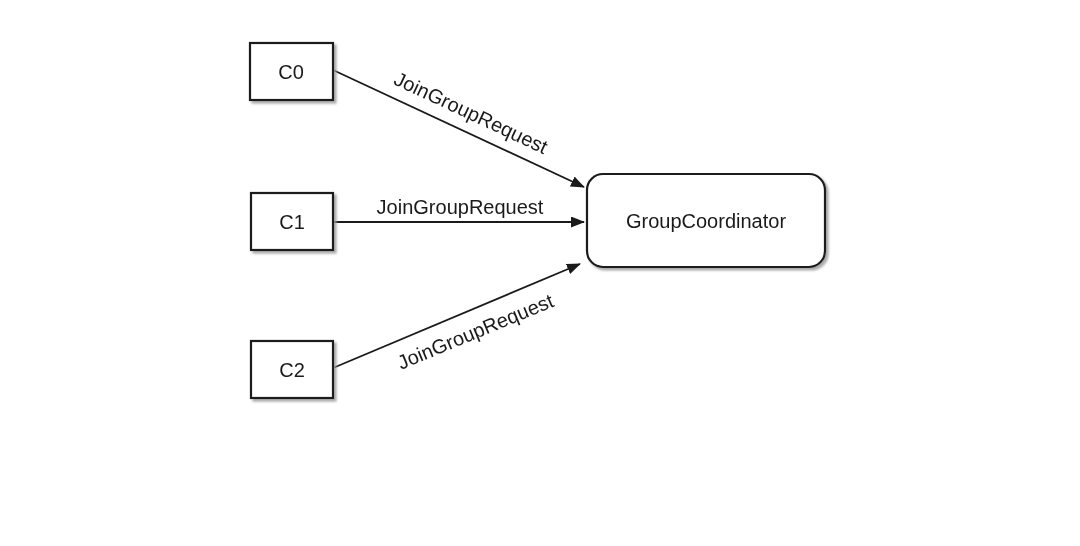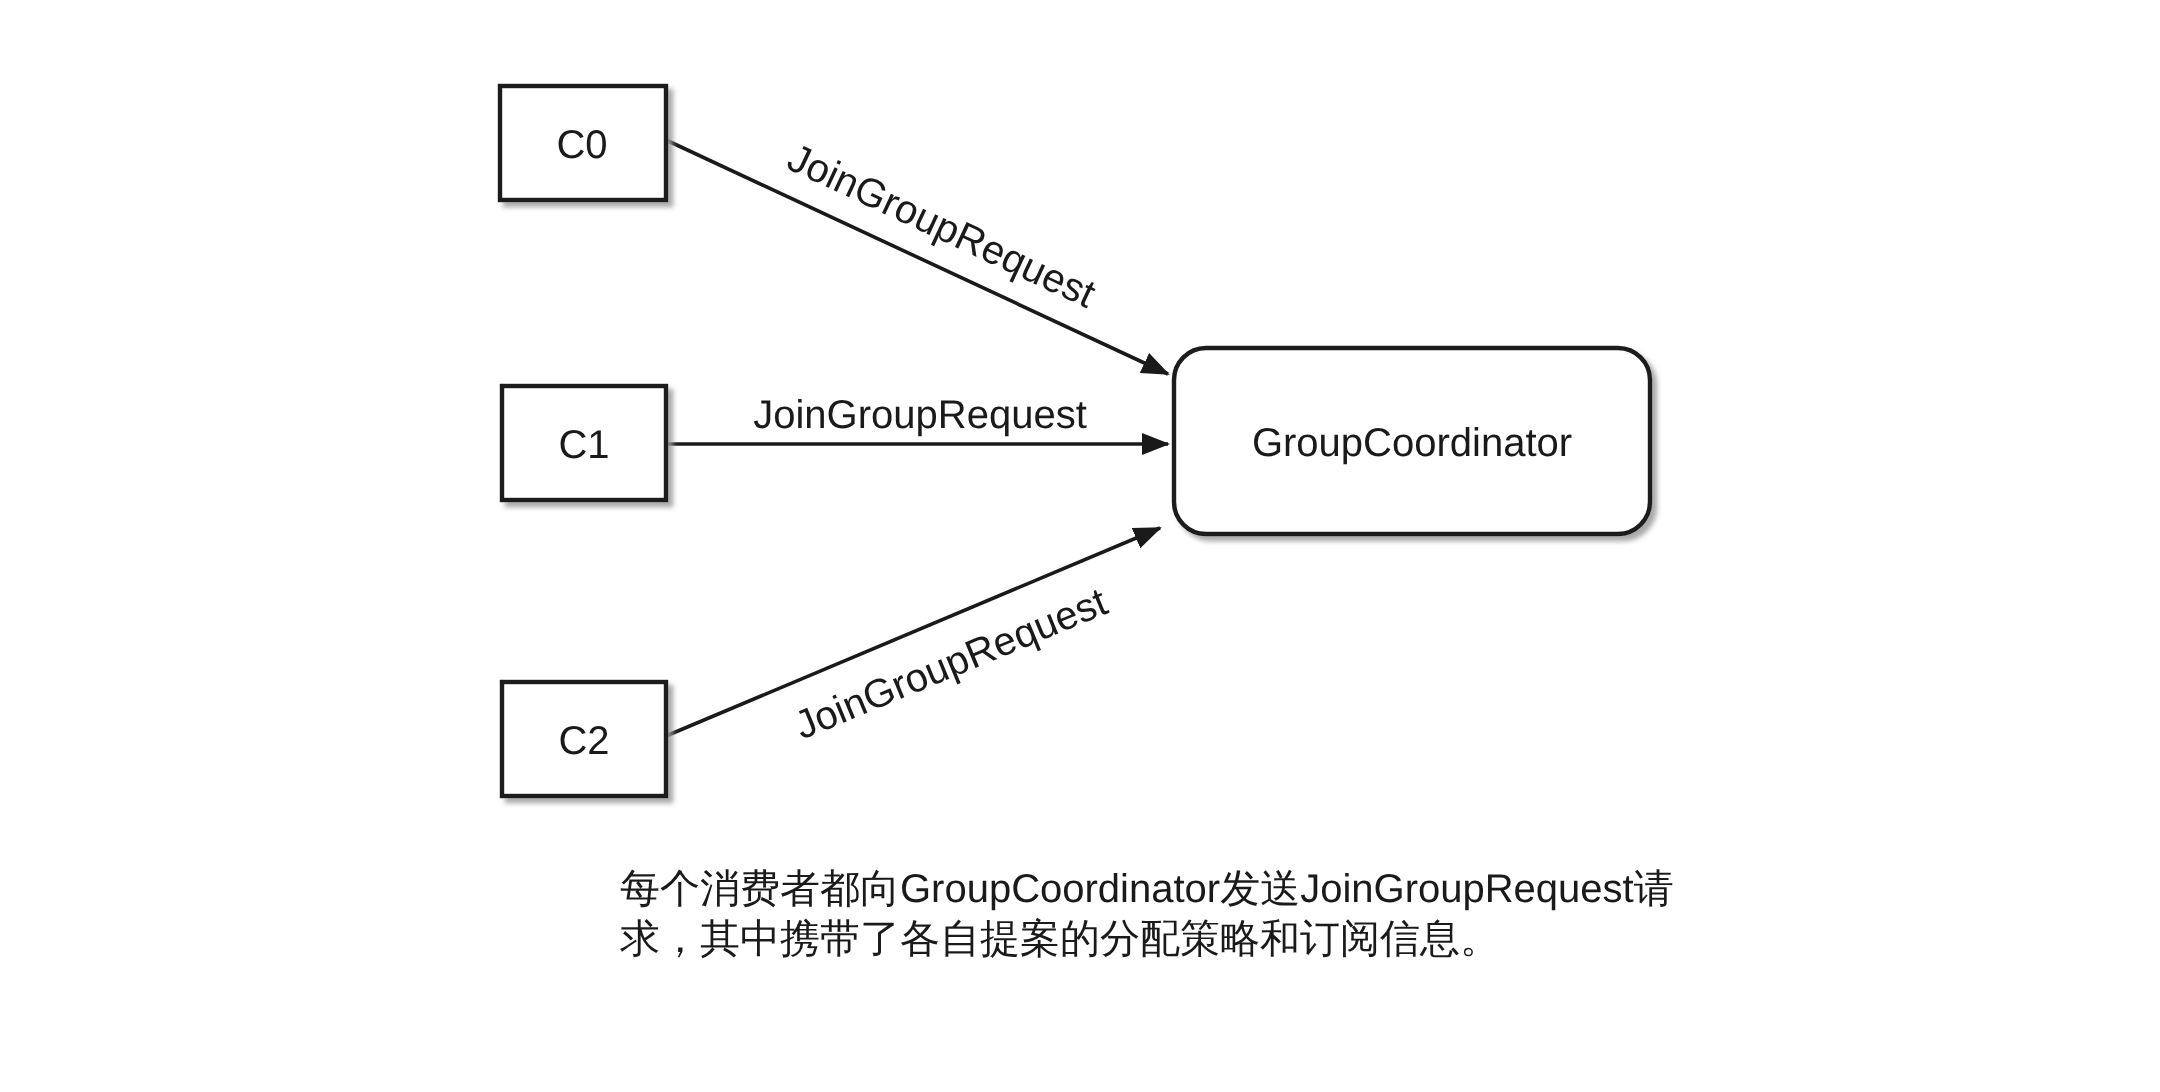--- a/index.html
+++ b/index.html
@@ -95,17 +95,13 @@
       <rect class="node-rect" x="251" y="341" width="82" height="57" filter="url(#boxShadow)"></rect>
       <text class="node-label" x="292" y="377">C2</text>
     </g>
 
     <g>
       <rect class="node-rect" x="587" y="174" width="238" height="93" rx="16" ry="16" filter="url(#boxShadow)"></rect>
       <text class="node-label" x="706" y="228">GroupCoordinator</text>
     </g>
   </svg>
 
-  <div class="caption">
-    <div>每个消费者都向GroupCoordinator发送JoinGroupRequest请</div>
-    <div>求，其中携带了各自提案的分配策略和订阅信息。</div>
-  </div>
 </div>
 
 </body></html>

